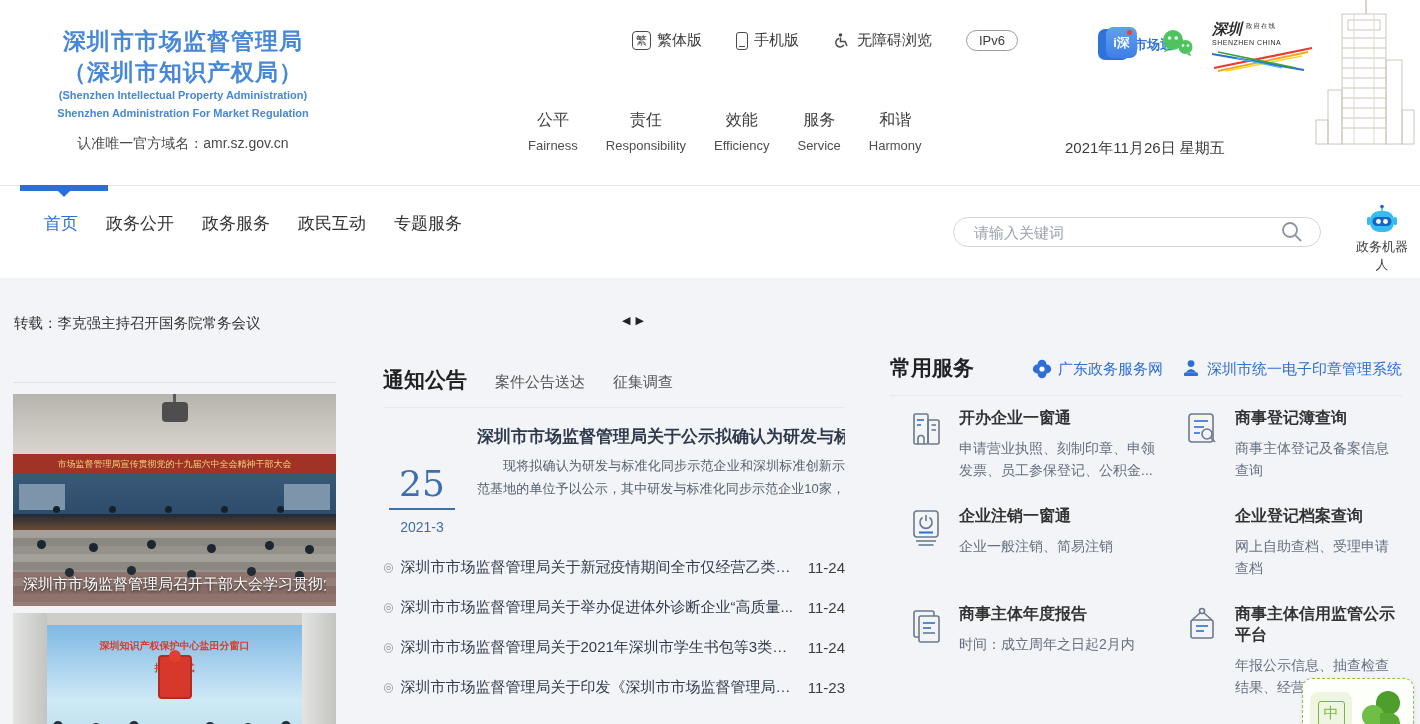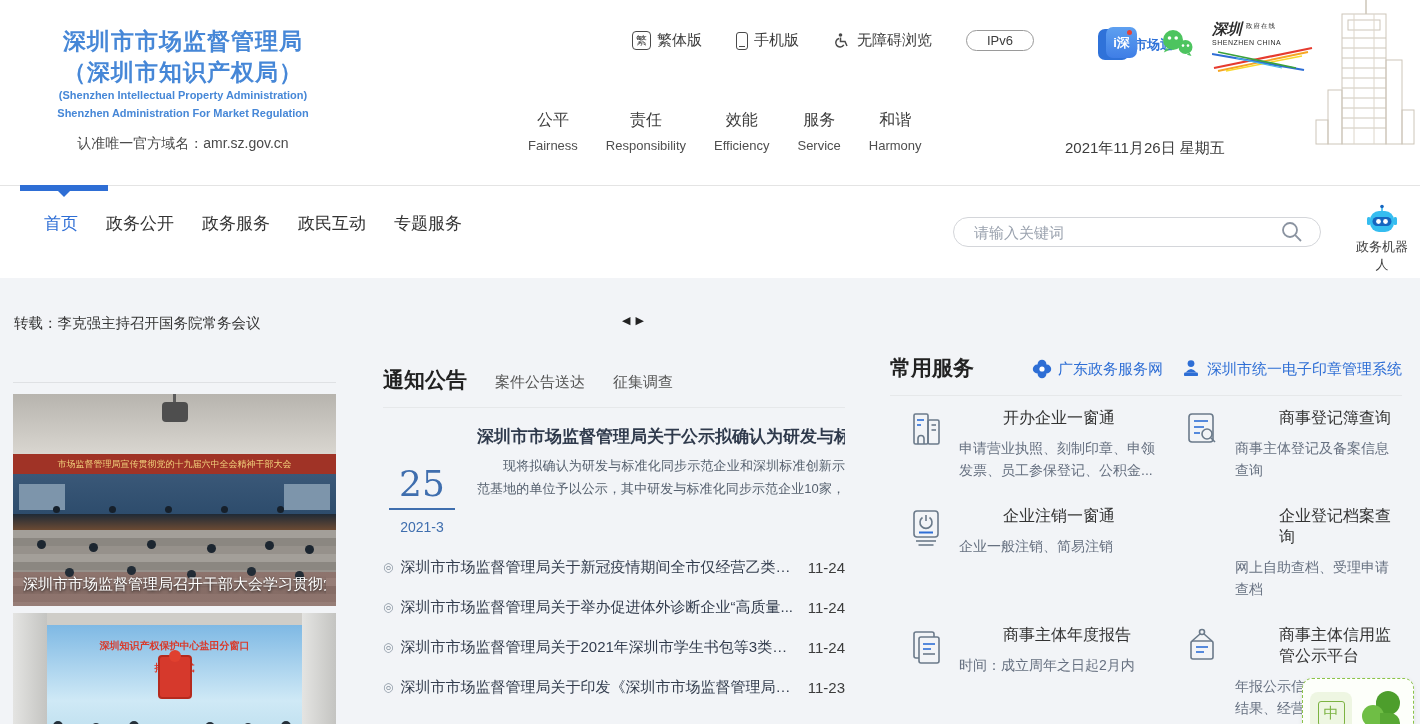--- a/index.html
+++ b/index.html
@@ -12,21 +12,21 @@
   .logo-block { position:absolute; left:28px; top:26px; width:310px; text-align:center; }
   .logo-title { font-size:23px; font-weight:bold; color:#4687d7; line-height:1.35; letter-spacing:1px; }
   .logo-sub { font-size:11px; font-weight:bold; color:#4687d7; line-height:1.3; margin-top:4px; }
   .logo-domain { font-size:14px; color:#4a4a4a; margin-top:14px; }
 
   .utility-row { position:absolute; left:632px; top:30px; display:flex; align-items:center; gap:34px; font-size:15px; color:#3c3c3c; }
   .util-item { display:flex; align-items:center; gap:6px; }
   .badge-fan { width:19px; height:19px; border:1.5px solid #4a4a4a; border-radius:4px; font-size:11px; display:flex; align-items:center; justify-content:center; }
   .phone-ic { width:12px; height:18px; border:1.5px solid #4a4a4a; border-radius:3px; position:relative; }
   .phone-ic::after { content:""; position:absolute; left:2px; right:2px; bottom:1.5px; height:1.5px; background:#4a4a4a; }
-  .ipv6-pill { border:1px solid #9a9a9a; border-radius:12px; padding:2px 20px; font-size:13px; color:#3c3c3c; }
+  .ipv6-pill { border:1px solid #9a9a9a; border-radius:12px; padding:2px 12px; font-size:13px; color:#3c3c3c; }
 
   .app-market { position:absolute; left:1058px; top:29px; display:flex; align-items:center; gap:5px;padding-left:40px; }
   .tile { width:31px; height:31px; border-radius:7px; display:flex; align-items:center; justify-content:center; position:relative; }
   .tile-market { background:#2f72d9; }
   .market-label { font-size:13px; font-weight:bold; color:#2f72d9; }
   .app-shen { position:absolute; left:1106px; top:27px; }
   .tile-shen { background:linear-gradient(180deg,#5ea0f0,#3f7ee6); color:#fff; font-size:13px; font-weight:bold; }
   .app-wechat { position:absolute; left:1160px; top:28px; }
 
   .city-logo { position:absolute; left:1212px; top:20px; width:112px; }
@@ -110,21 +110,21 @@
   .notice-title { flex:1; font-size:15px; color:#323c4d; white-space:nowrap; overflow:hidden; text-overflow:ellipsis; }
   .notice-date { margin-left:14px; font-size:15px; color:#3c3c3c; flex-shrink:0; }
 
   
   .col-services { position:absolute; left:890px; top:76px; width:512px; }
   .svc-links { margin-left:auto; display:flex; align-items:center; gap:18px; margin-bottom:3px; }
   .svc-link { display:flex; align-items:center; gap:6px; font-size:15px; color:#2e6ed5; }
   .svc-grid { display:grid; grid-template-columns:262px 1fr; column-gap:14px; row-gap:24px; margin-top:12px; padding-left:16px; }
   .svc-item { display:flex; }
   .svc-ic { width:40px; height:44px; flex-shrink:0; margin-right:13px; }
-  .svc-title { font-size:16px; font-weight:normal; color:#333;margin-left:44px; }
+  .svc-title { font-size:16px; font-weight:bold; color:#333; }
   .svc-desc { font-size:14px; color:#667080; line-height:1.6; margin-top:8px; }
 
   
   .float-widget { position:absolute; left:1302px; top:400px; width:112px; height:70px; background:#fdfffa; border:1px dashed #8bc34a; border-radius:10px; padding:7px; display:flex; align-items:center; gap:8px; box-shadow:0 1px 4px rgba(0,0,0,.08); }
   .fw-box { width:42px; height:42px; background:#eef6e2; border-radius:8px; display:flex; align-items:center; justify-content:center; }
   .fw-char { font-size:15px; color:#7cb342; border:1.5px solid #7cb342; padding:2px 5px; border-radius:3px; }
   .fw-leaves { position:relative; width:44px; height:44px; }
   .fw-leaves i { position:absolute; border-radius:50% 50% 50% 0; background:#5fae35; }
   .fw-leaves i:nth-child(1){ width:24px; height:24px; left:16px; top:0; background:#4d9e2c; }
   .fw-leaves i:nth-child(2){ width:22px; height:22px; left:2px; top:14px; background:#6fbe45; border-radius:50% 50% 0 50%; }

